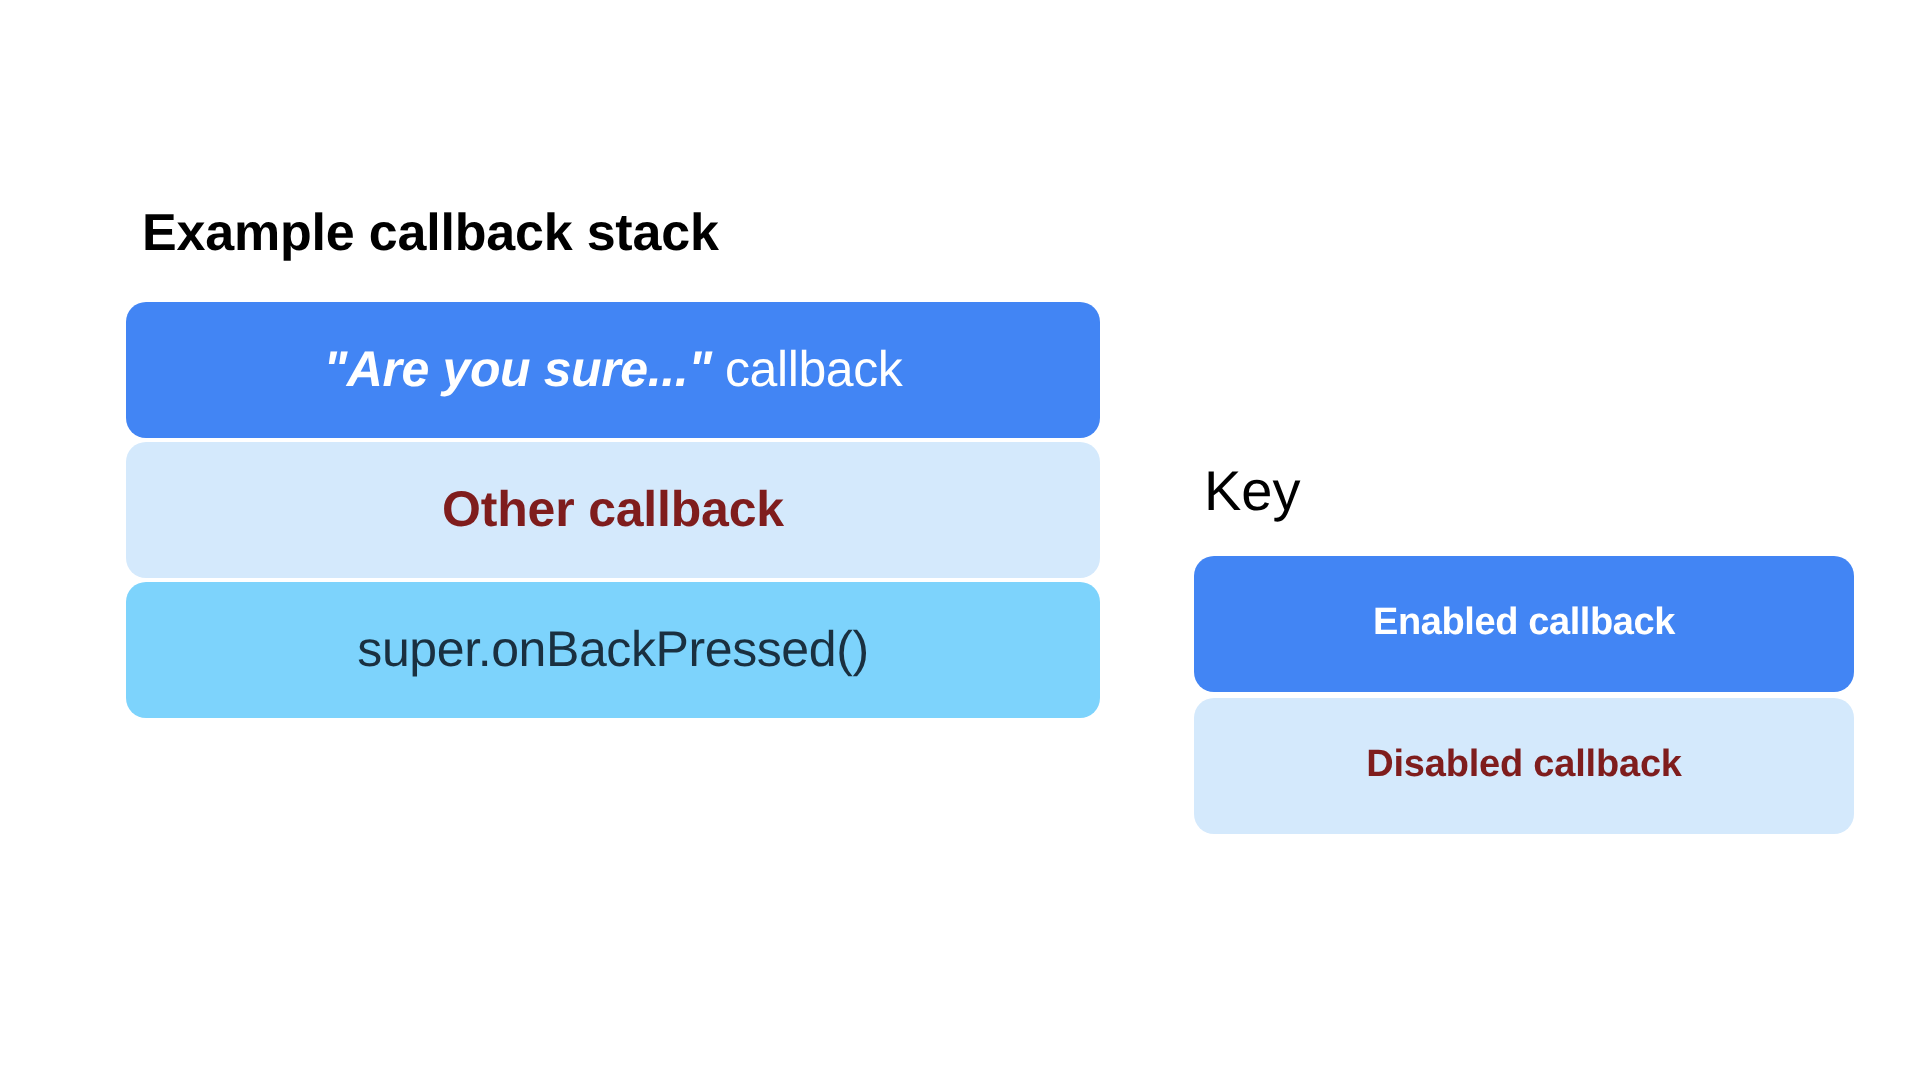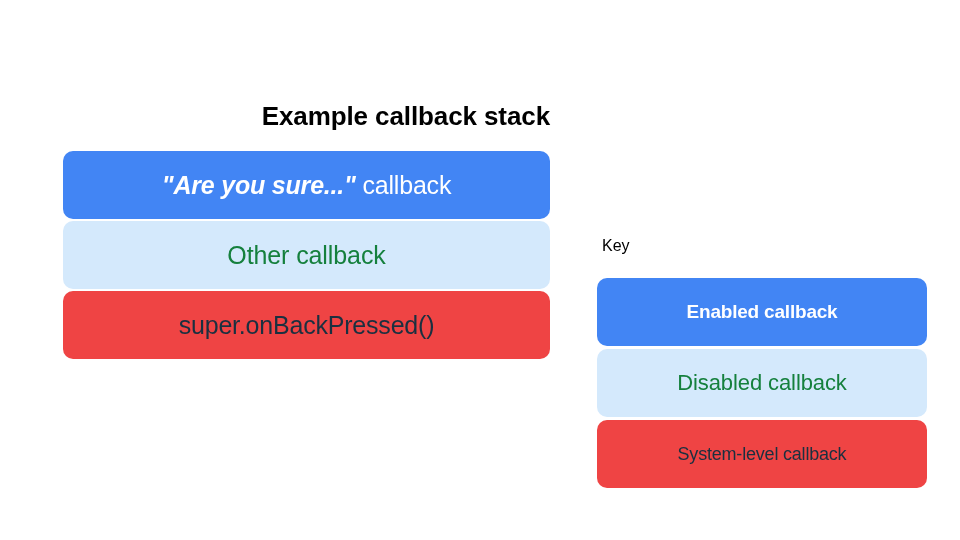--- a/index.html
+++ b/index.html
@@ -31,21 +31,20 @@
   }
 
   .panel-title {
     font-size: 26px;
     font-weight: bold;
     color: #000000;
     letter-spacing: -0.1px;
     line-height: 32px;
     margin: 0 0 19px 8px;
     white-space: nowrap;
-    text-align: right;
   }
 
   .stack-list {
     display: flex;
     flex-direction: column;
     gap: 2px;
   }
 
   .bar {
     height: 68px;
@@ -62,27 +61,27 @@
   
   .bar.enabled {
     background: #4285f4;
     color: #ffffff;
     font-weight: bold;
     font-size: 25px;
     letter-spacing: -0.2px;
   }
   .bar.disabled {
     background: #d4e9fc;
-    color: #15803d;
-    font-weight: normal;
+    color: #7f1d1d;
+    font-weight: bold;
     font-size: 25px;
     letter-spacing: -0.1px;
   }
   .bar.system {
-    background: #ef4444;
+    background: #7dd3fc;
     color: #1a3040;
     font-weight: normal;
     font-size: 25px;
     letter-spacing: -0.2px;
   }
 
   .quoted {
     font-style: italic;
     font-weight: bold;
   }
@@ -93,37 +92,37 @@
 
   
   .key-panel {
     position: absolute;
     left: 597px;
     top: 233px;
     width: 330px;
   }
 
   .key-title {
-    font-size: 16px;
+    font-size: 28px;
     font-weight: normal;
     color: #000000;
     line-height: 25px;
     margin: 0 0 18px 5px;
     white-space: nowrap;
   }
 
   .key-list {
     display: flex;
     flex-direction: column;
     gap: 3px;
     margin-top: 20px;
   }
 
   .key-list .bar.enabled { font-size: 19px; }
-  .key-list .bar.disabled { font-size: 22px; }
+  .key-list .bar.disabled { font-size: 19px; }
   .key-list .bar.system  { font-size: 18px; }
 </style>
 </head>
 <body>
 
 <div class="canvas">
 
   <section class="stack-panel">
     <h1 class="panel-title">Example callback stack</h1>
 
@@ -152,20 +151,17 @@
     <div class="key-list">
 
       <div class="bar enabled">
         <span>Enabled callback</span>
       </div>
 
       <div class="bar disabled">
         <span>Disabled callback</span>
       </div>
 
-      <div class="bar system">
-        <span>System-level callback</span>
-      </div>
 
     </div>
   </aside>
 
 </div>
 
 </body></html>

